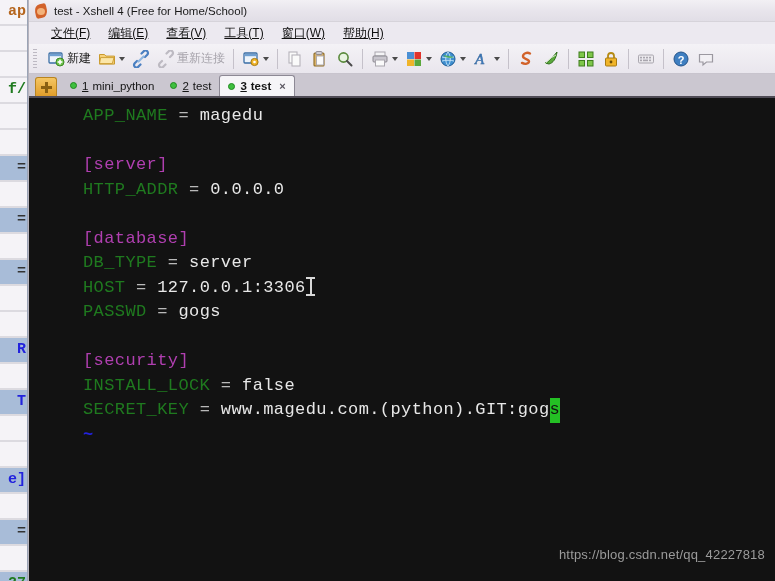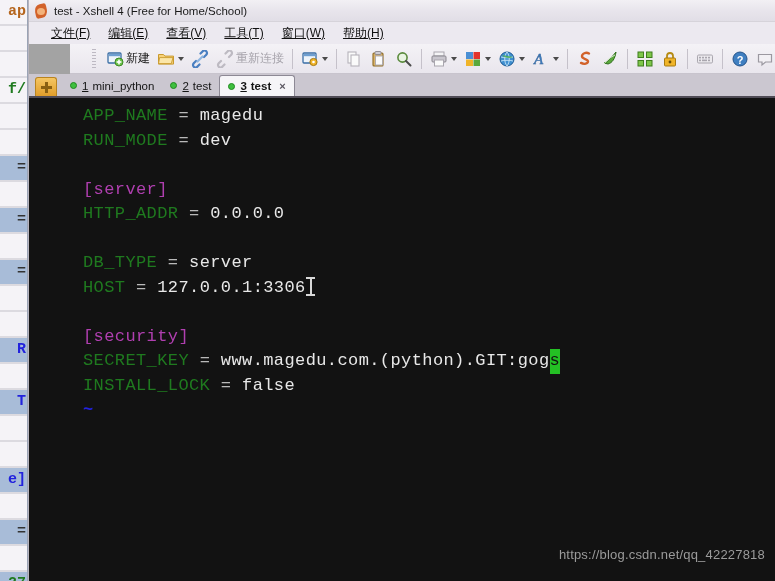--- a/index.html
+++ b/index.html
@@ -33,21 +33,21 @@
     padding-right: 1px;
   }
   .bg-row.sel { background: #a8bcd8; }
   .bg-row.plain { background: #f5f3f7; }
   .bg-sep { height: 2px; background: #dcdae0; }
 
   
   .win {
     position: absolute; left: 28px; top: 0;
     width: 747px; height: 581px;
-    background: #a3a3a3;
+    background: #e5e5e5;
     border-left: 1px solid #b7b3bd;
   }
 
   
   .titlebar {
     height: 22px;
     background: linear-gradient(to bottom, #f2f0f4 0%, #e8e5ec 50%, #e1dee6 100%);
     display: flex; align-items: center;
     padding-left: 4px;
     border-bottom: 1px solid #d6d3da;
@@ -89,24 +89,23 @@
     white-space: nowrap;
     cursor: default;
     text-decoration: underline;
   }
 
   
   .toolbar {
     height: 30px;
     background: linear-gradient(to bottom, #f4f2f6 0%, #e9e6ed 100%);
     display: flex; align-items: center;
-    padding-left: 22px;
+    padding-left: 4px;
     border-bottom: 1px solid #c8c4cd;
     gap: 1px;
-    margin-left: 41px;
   }
   .grip {
     width: 4px; height: 20px; margin-right: 6px;
     background: repeating-linear-gradient(to bottom, #bdb9c3 0 1px, transparent 1px 3px);
     flex: 0 0 auto;
   }
   .tb-btn {
     display: flex; align-items: center;
     height: 24px; padding: 0 3px;
     border-radius: 2px;
@@ -532,31 +531,32 @@
             <span class="tab-num">3</span>
             <span>test</span>
             <span class="tab-close">×</span>
           </div>
         </div>
     </div>
 
     <div class="terminal">
       <div id="term-host">
           <div class="tline"><span class="k">APP_NAME</span><span class="eq"> = </span><span class="v">magedu</span></div>
-          <div class="tline"><span class="k">RUN_MODE</span><span class="eq"> = </span><span class="v">dev</span></div>
           <div class="tline">&nbsp;</div>
           <div class="tline"><span class="sec">[server]</span></div>
           <div class="tline"><span class="k">HTTP_ADDR</span><span class="eq"> = </span><span class="v">0.0.0.0</span></div>
           <div class="tline">&nbsp;</div>
+          <div class="tline"><span class="sec">[database]</span></div>
           <div class="tline"><span class="k">DB_TYPE</span><span class="eq"> = </span><span class="v">server</span></div>
           <div class="tline"><span class="k">HOST</span><span class="eq"> = </span><span class="v">127.0.0.1:3306</span><span class="ibeam"></span></div>
+          <div class="tline"><span class="k">PASSWD</span><span class="eq"> = </span><span class="v">gogs</span></div>
           <div class="tline">&nbsp;</div>
           <div class="tline"><span class="sec">[security]</span></div>
+          <div class="tline"><span class="k">INSTALL_LOCK</span><span class="eq"> = </span><span class="v">false</span></div>
           <div class="tline"><span class="k">SECRET_KEY</span><span class="eq"> = </span><span class="v">www.magedu.com.(python).GIT:gog</span><span class="curs-block">s</span></div>
-          <div class="tline"><span class="k">INSTALL_LOCK</span><span class="eq"> = </span><span class="v">false</span></div>
           <div class="tline"><span class="til">~</span></div>
           <div class="tline">&nbsp;</div>
         </div>
       <div class="watermark">https://blog.csdn.net/qq_42227818</div>
     </div>
 
   </div>
 </div>
 
 </body></html>

